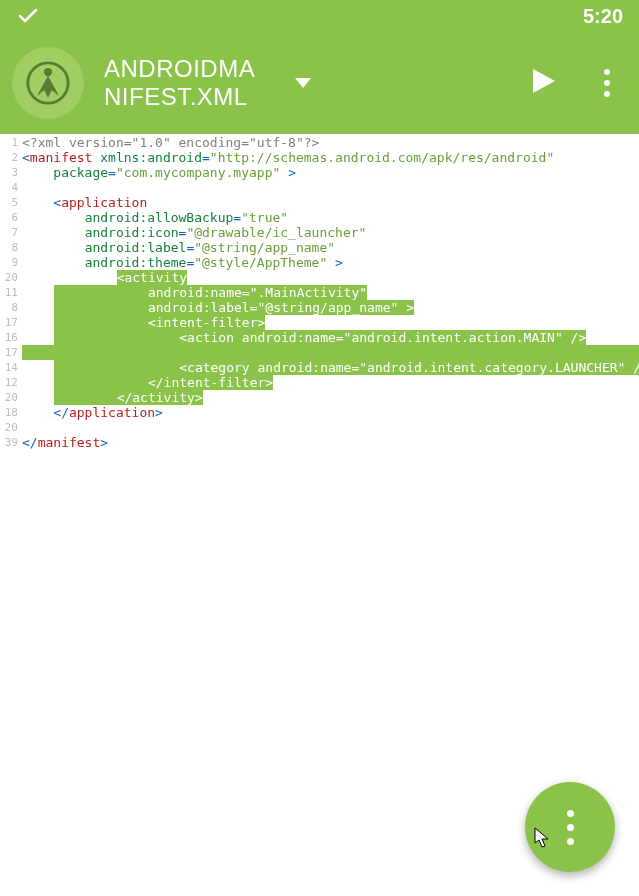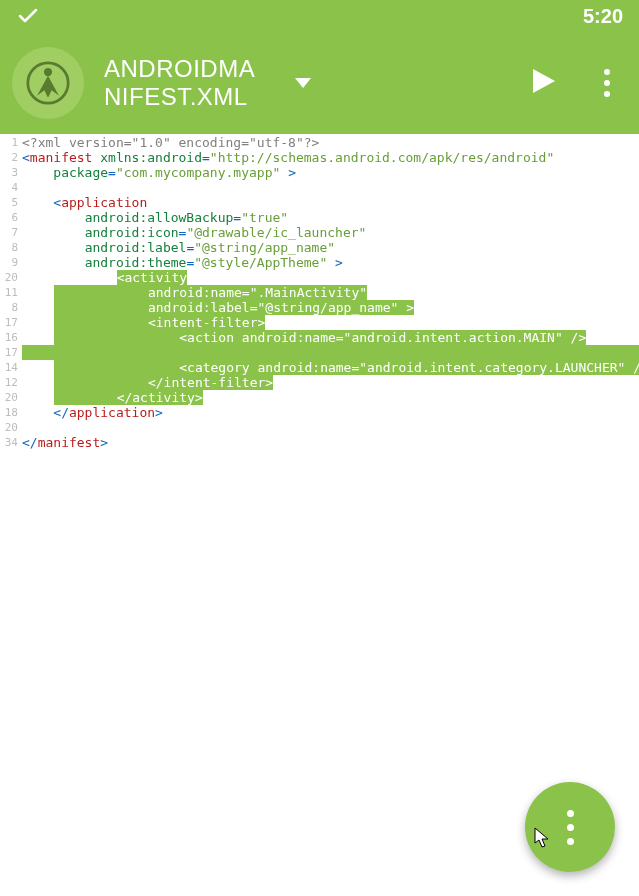--- a/index.html
+++ b/index.html
@@ -224,21 +224,21 @@
       <div>11</div>
       <div>8</div>
       <div>17</div>
       <div>16</div>
       <div>17</div>
       <div>14</div>
       <div>12</div>
       <div>20</div>
       <div>18</div>
       <div>20</div>
-      <div>34</div>
+      <div>39</div>
     </div>
   <div class="code" id="code"><div class="code-line"><span class="content"><span class="pi">&lt;?xml version="1.0" encoding="utf-8"?&gt;</span></span></div><div class="code-line"><span class="content"><span class="punct">&lt;</span><span class="tag">manifest</span><span class="txt"> </span><span class="attr">xmlns:android</span><span class="punct">=</span><span class="str">"http://schemas.android.com/apk/res/android"</span></span></div><div class="code-line"><span class="content"><span class="txt">    </span><span class="attr">package</span><span class="punct">=</span><span class="str">"com.mycompany.myapp"</span><span class="txt"> </span><span class="punct">&gt;</span></span></div><div class="code-line"><span class="content"></span></div><div class="code-line"><span class="content"><span class="txt">    </span><span class="punct">&lt;</span><span class="tag">application</span></span></div><div class="code-line"><span class="content"><span class="txt">        </span><span class="attr">android:allowBackup</span><span class="punct">=</span><span class="str">"true"</span></span></div><div class="code-line"><span class="content"><span class="txt">        </span><span class="attr">android:icon</span><span class="punct">=</span><span class="str">"@drawable/ic_launcher"</span></span></div><div class="code-line"><span class="content"><span class="txt">        </span><span class="attr">android:label</span><span class="punct">=</span><span class="str">"@string/app_name"</span></span></div><div class="code-line"><span class="content"><span class="txt">        </span><span class="attr">android:theme</span><span class="punct">=</span><span class="str">"@style/AppTheme"</span><span class="txt"> </span><span class="punct">&gt;</span></span></div><div class="code-line"><span class="content"><span>        </span><span class="sel"><span class="punct">&lt;</span><span class="tag">activity</span></span></span></div><div class="code-line"><span class="content"><span class="sel"><span class="txt">            </span><span class="attr">android:name</span><span class="punct">=</span><span class="str">".MainActivity"</span></span></span></div><div class="code-line"><span class="content"><span class="sel"><span class="txt">            </span><span class="attr">android:label</span><span class="punct">=</span><span class="str">"@string/app_name"</span><span class="txt"> </span><span class="punct">&gt;</span></span></span></div><div class="code-line"><span class="content"><span class="sel"><span class="txt">            </span><span class="punct">&lt;</span><span class="tag">intent-filter</span><span class="punct">&gt;</span></span></span></div><div class="code-line"><span class="content"><span class="sel"><span class="txt">                </span><span class="punct">&lt;</span><span class="tag">action</span><span class="txt"> </span><span class="attr">android:name</span><span class="punct">=</span><span class="str">"android.intent.action.MAIN"</span><span class="txt"> </span><span class="punct">/&gt;</span></span></span></div><div class="code-line"><div class="cursor-line"></div><span class="content"></span></div><div class="code-line"><span class="content"><span class="sel"><span class="txt">                </span><span class="punct">&lt;</span><span class="tag">category</span><span class="txt"> </span><span class="attr">android:name</span><span class="punct">=</span><span class="str">"android.intent.category.LAUNCHER"</span><span class="txt"> </span><span class="punct">/&gt;</span></span></span></div><div class="code-line"><span class="content"><span class="sel"><span class="txt">            </span><span class="punct">&lt;/</span><span class="tag">intent-filter</span><span class="punct">&gt;</span></span></span></div><div class="code-line"><span class="content"><span class="sel"><span class="txt">        </span><span class="punct">&lt;/</span><span class="tag">activity</span><span class="punct">&gt;</span></span></span></div><div class="code-line"><span class="content"><span class="txt">    </span><span class="punct">&lt;/</span><span class="tag">application</span><span class="punct">&gt;</span></span></div><div class="code-line"><span class="content"></span></div><div class="code-line"><span class="content"><span class="punct">&lt;/</span><span class="tag">manifest</span><span class="punct">&gt;</span></span></div></div>
 </div>
 
 <div class="fab">
   <span class="dot"></span>
     <span class="dot"></span>
     <span class="dot"></span>
 </div>
 

